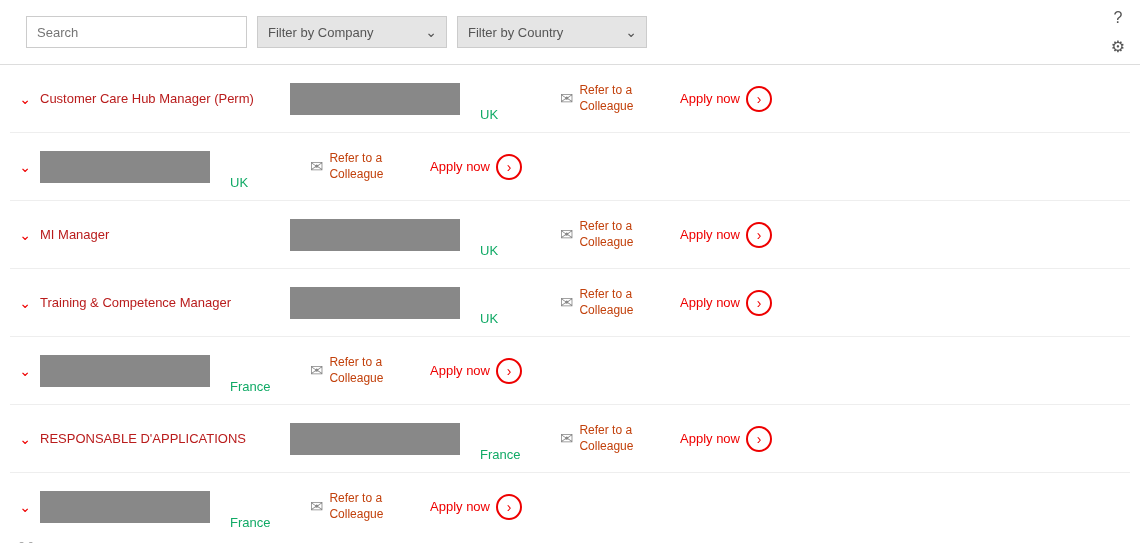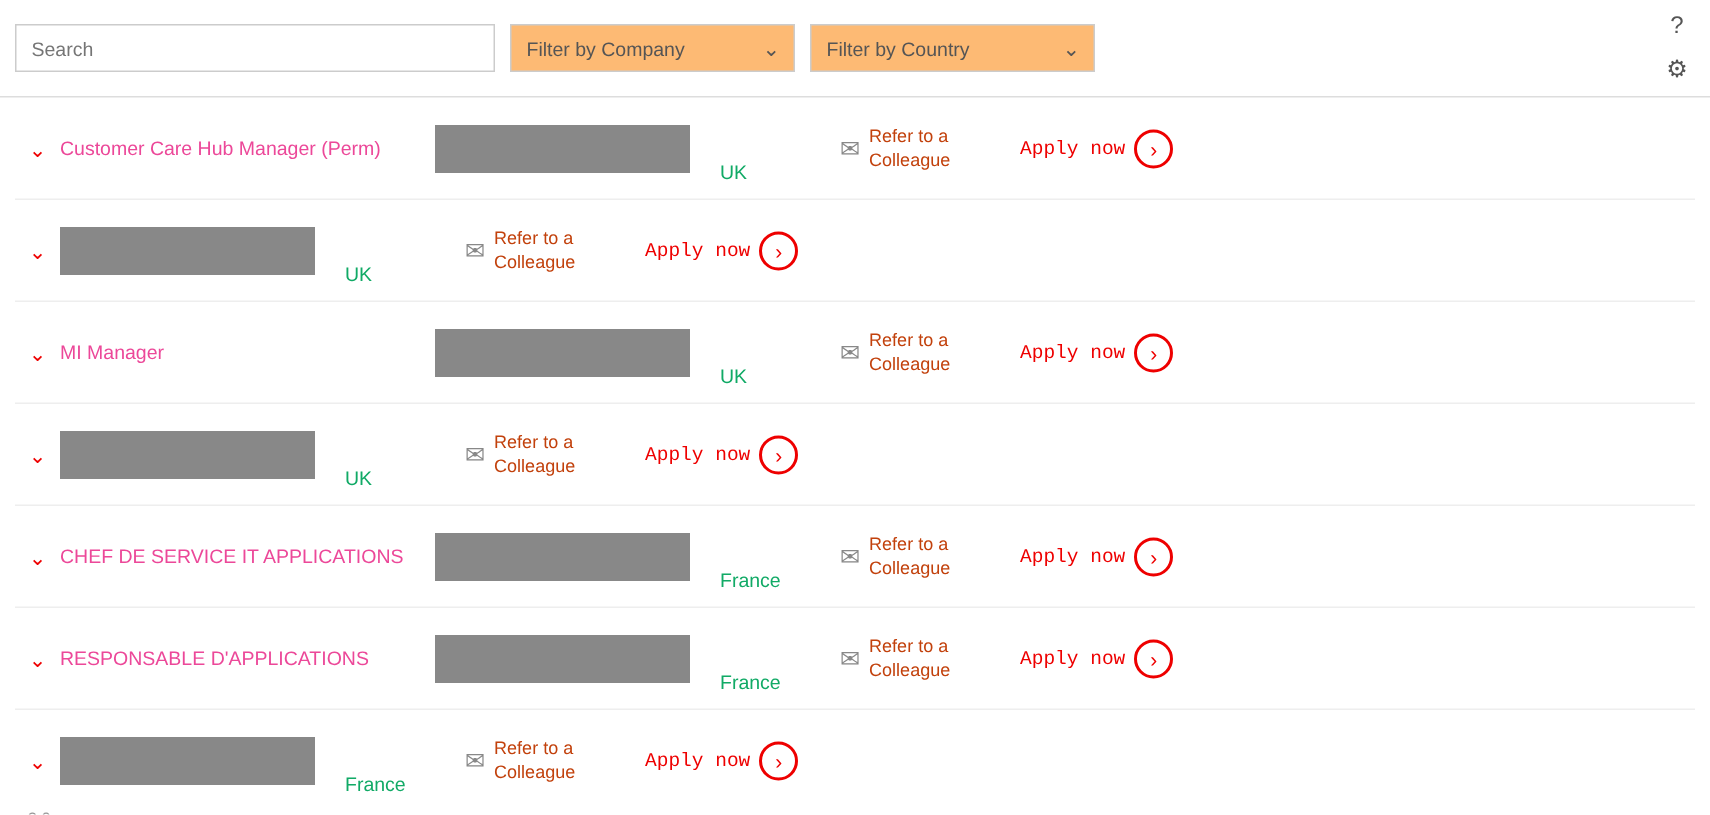--- a/index.html
+++ b/index.html
@@ -16,37 +16,38 @@
     .top-bar {
       display: flex;
       align-items: center;
       padding: 6px 10px;
       border-bottom: 1px solid #ddd;
       gap: 10px;
       background: #fff;
     }
 
     .search-input {
-      width: 320px;
+      width: 221px;
       height: 32px;
       border: 1px solid #ccc;
       padding: 0 10px;
       font-size: 13px;
       color: #999;
       outline: none;
+      margin-left: 16px;
     }
 
     .filter-select {
       width: 190px;
       height: 32px;
       border: 1px solid #ccc;
       padding: 0 10px;
       font-size: 13px;
       color: #555;
-      background: #fdba74;
+      background: #e5e5e5;
       appearance: none;
       -webkit-appearance: none;
       cursor: pointer;
       outline: none;
     }
 
     .filter-wrapper {
       position: relative;
       display: inline-block;
     }
@@ -107,21 +108,21 @@
       justify-content: center;
       color: #e00;
       font-size: 14px;
       cursor: pointer;
       flex-shrink: 0;
     }
 
     .job-title {
       width: 250px;
       font-size: 13px;
-      color: #ec4899;
+      color: #b91c1c;
       flex-shrink: 0;
       padding-right: 12px;
     }
 
     .company-logo-placeholder {
       width: 170px;
       height: 32px;
       background: #888;
       flex-shrink: 0;
       margin-right: 20px;
@@ -158,21 +159,20 @@
       display: flex;
       align-items: center;
       gap: 6px;
     }
 
     .apply-text {
       color: #e00;
       font-size: 13px;
       cursor: pointer;
       font-weight: normal;
-      font-family: Liberation Mono, monospace;
     }
 
     .apply-circle-btn {
       width: 26px;
       height: 26px;
       border: 2px solid #e00;
       border-radius: 50%;
       display: flex;
       align-items: center;
       justify-content: center;
@@ -264,34 +264,34 @@
         <span class="envelope-icon">✉</span>
         <span class="refer-text">Refer to a<br>Colleague</span>
       </div>
       <div class="apply-section">
         <span class="apply-text">Apply now</span>
         <div class="apply-circle-btn">›</div>
       </div>
     </div>
       <div class="job-row">
       <div class="expand-icon">⌄</div>
+      <div class="job-title">Training &amp; Competence Manager</div>
       <div class="company-logo-placeholder"></div>
       <div class="job-country" style="color:#1a6">UK</div>
       <div class="refer-section">
         <span class="envelope-icon">✉</span>
         <span class="refer-text">Refer to a<br>Colleague</span>
       </div>
       <div class="apply-section">
         <span class="apply-text">Apply now</span>
         <div class="apply-circle-btn">›</div>
       </div>
     </div>
       <div class="job-row">
       <div class="expand-icon">⌄</div>
-      <div class="job-title">CHEF DE SERVICE IT APPLICATIONS</div>
       <div class="company-logo-placeholder"></div>
       <div class="job-country" style="color:#1a6">France</div>
       <div class="refer-section">
         <span class="envelope-icon">✉</span>
         <span class="refer-text">Refer to a<br>Colleague</span>
       </div>
       <div class="apply-section">
         <span class="apply-text">Apply now</span>
         <div class="apply-circle-btn">›</div>
       </div>

